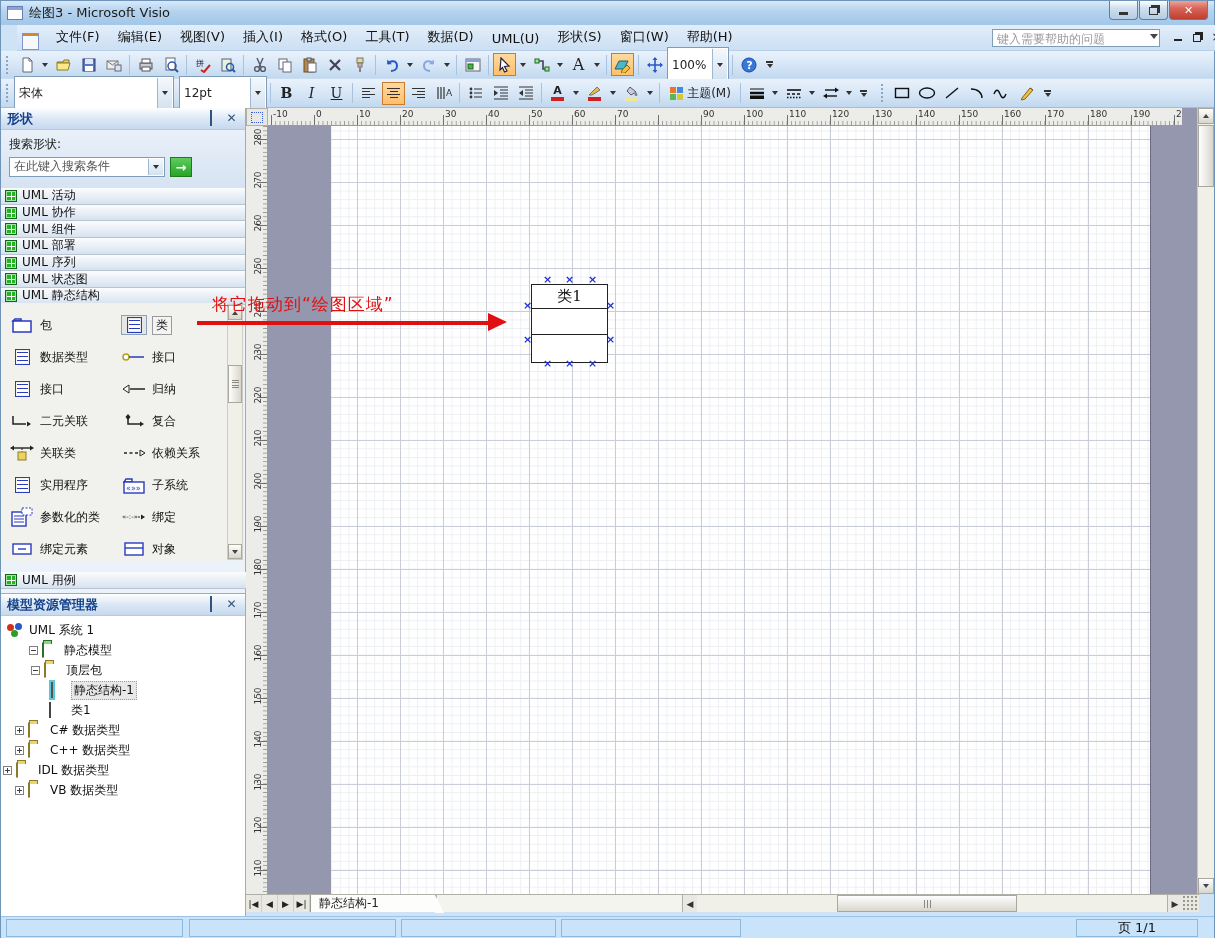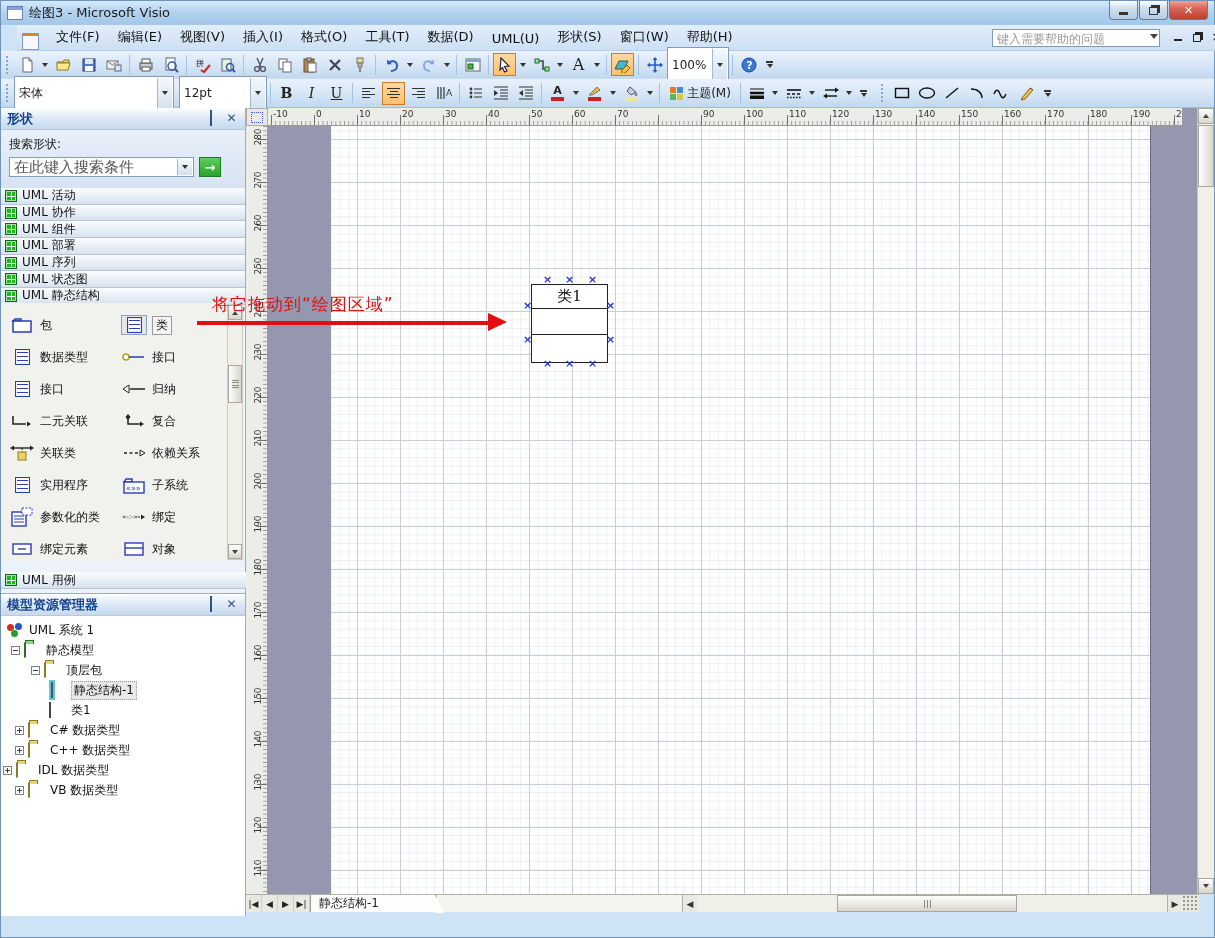--- a/index.html
+++ b/index.html
@@ -66,21 +66,21 @@
   
   #shapes-panel { position:absolute; left:0; top:107px; width:245px; height:485px; background:#ecf2f9; border-right:1px solid #8fb0cf; }
   .panel-title { height:22px; background:linear-gradient(#fdfeff,#d9e6f5 55%,#c7d9ee); display:flex; align-items:center;
     padding:0 6px; color:#15428b; font-weight:bold; font-size:13px; border-bottom:1px solid #b7c9de; }
   .panel-title .sp { flex:1; }
   .ptbtn { width:15px; height:14px; margin-left:6px; color:#31537d; font-size:12px; line-height:13px; text-align:center; }
   .ptbox { width:9px; height:8px; border:1.5px solid #31537d; margin:3px auto 0; }
   #search-block { height:58px; background:linear-gradient(#e9f0f9,#d6e3f2); padding:6px 8px 0; }
   #search-label { font-size:12px; color:#222; margin-bottom:4px; }
   .search-row { display:flex; align-items:center; }
-  #search-input { width:185px; height:20px; background:#fff; border:1px solid #7f9db9; color:#555; font-size:15px;
+  #search-input { width:156px; height:20px; background:#fff; border:1px solid #7f9db9; color:#555; font-size:12px;
     padding-left:4px; position:relative; display:flex; }
   #search-input .carrow { position:absolute; right:1px; top:1px; bottom:1px; width:15px; background:linear-gradient(#f4f8fc,#d3e2f0);
     border-left:1px solid #9fb8d0; display:flex; align-items:center; justify-content:center; }
   #search-go { width:22px; height:20px; margin-left:5px; background:linear-gradient(#5ecc5e,#28a428);
     border:1px solid #1d7a1d; color:#fff; font-weight:bold; display:flex; align-items:center; justify-content:center; font-size:13px; }
   .stencil-bar { height:16.7px; background:linear-gradient(#fbfcfe,#d7e2ef); border-bottom:1px solid #b8c4d4;
     display:flex; align-items:center; padding-left:4px; font-size:12px; color:#111; }
   .grid-ic { width:12px; height:12px; margin-right:5px; background:#24b324; border:1px solid #14641c;
     box-shadow:inset 0 0 0 1px #9fe49f; background-image:linear-gradient(#fff 1px,transparent 1px),linear-gradient(90deg,#fff 1px,transparent 1px);
     background-size:5px 5px; }
@@ -793,21 +793,21 @@
     </div>
     <div id="tree">
       <div class="trow" style="padding-left:6px;">
         <span class="node-ic molecule">
             <i></i>
             <i></i>
             <i></i>
           </span>
         <span class="tlabel">UML 系统 1</span>
       </div>
-      <div class="trow" style="padding-left:10px;">
+      <div class="trow" style="padding-left:28px;">
         <span class="expander"></span>
         <span class="node-ic"><span class="folder green"></span></span>
         <span class="tlabel">静态模型</span>
       </div>
       <div class="trow" style="padding-left:30px;">
         <span class="expander"></span>
         <span class="node-ic"><span class="folder"></span></span>
         <span class="tlabel">顶层包</span>
       </div>
       <div class="trow" style="padding-left:48px;">
@@ -931,14 +931,21 @@
         <span id="h-thumb">
           <i></i>
           <i></i>
           <i></i>
         </span>
       </span>
     <span id="h-right">▶</span>
     <span id="corner-grip"></span>
   </div>
 
+  <div id="statusbar">
+    <span class="sbox" id="sb1"></span>
+    <span class="sbox" id="sb2"></span>
+    <span class="sbox" id="sb3"></span>
+    <span class="sbox" id="sb4"></span>
+    <span class="sbox" id="sb5">页 1/1</span>
+  </div>
 
 </div>
 
 </body></html>

